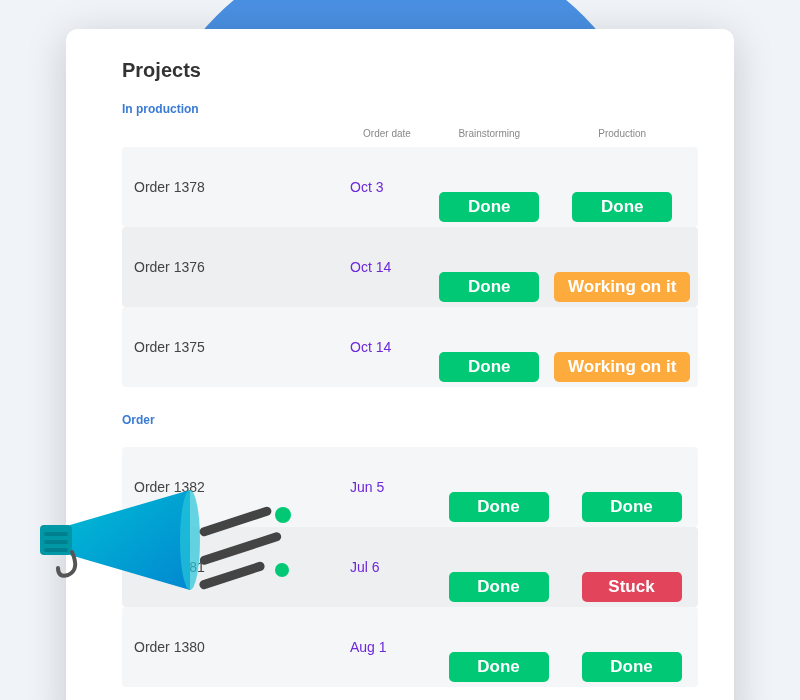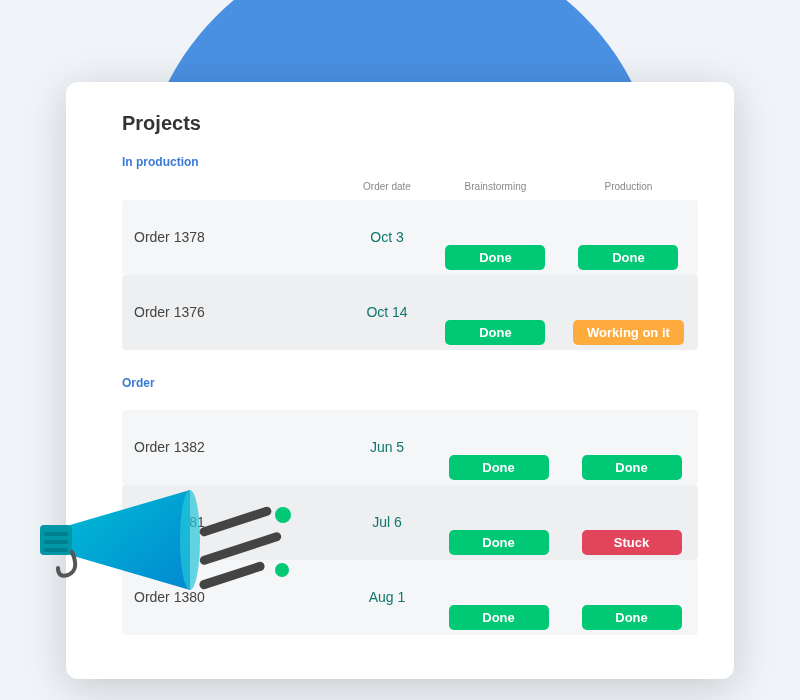--- a/index.html
+++ b/index.html
@@ -101,35 +101,35 @@
       border-radius: 4px 0 0 4px;
       padding-left: 12px;
     }
 
     .project-table tbody td:last-child {
       border-radius: 0 4px 4px 0;
       padding-right: 8px;
     }
 
     .project-table tbody tr td.date-cell {
-      text-align: center;
-      color: #0f766e;
+      text-align: left;
+      color: #6d28d9;
     }
 
     .project-table tbody td.badge-cell {
       text-align: center;
       padding: 5px 6px;
     }
 
     
     .badge {
       display: inline-block;
       border-radius: 5px;
       padding: 5px 14px;
-      font-size: 13px;
+      font-size: 17px;
       font-weight: 600;
       color: #fff;
       min-width: 100px;
       text-align: center;
       margin-top: 40px;
     }
 
     .badge-done {
       background: #00c875;
     }
@@ -182,20 +182,26 @@
         <td class="date-cell">Oct 3</td>
         <td class="badge-cell"><span class="badge badge-done">Done</span></td>
         <td class="badge-cell"><span class="badge badge-done">Done</span></td>
       </tr>
       <tr>
         <td>Order 1376</td>
         <td class="date-cell">Oct 14</td>
         <td class="badge-cell"><span class="badge badge-done">Done</span></td>
         <td class="badge-cell"><span class="badge badge-working">Working on it</span></td>
       </tr>
+      <tr>
+        <td>Order 1375</td>
+        <td class="date-cell">Oct 14</td>
+        <td class="badge-cell"><span class="badge badge-done">Done</span></td>
+        <td class="badge-cell"><span class="badge badge-working">Working on it</span></td>
+      </tr>
     </tbody>
   </table>
 
   <div class="section-spacer"></div>
 
   <div class="section-label">Order</div>
   <table class="project-table">
     <thead>
       <tr>
         <th></th>

